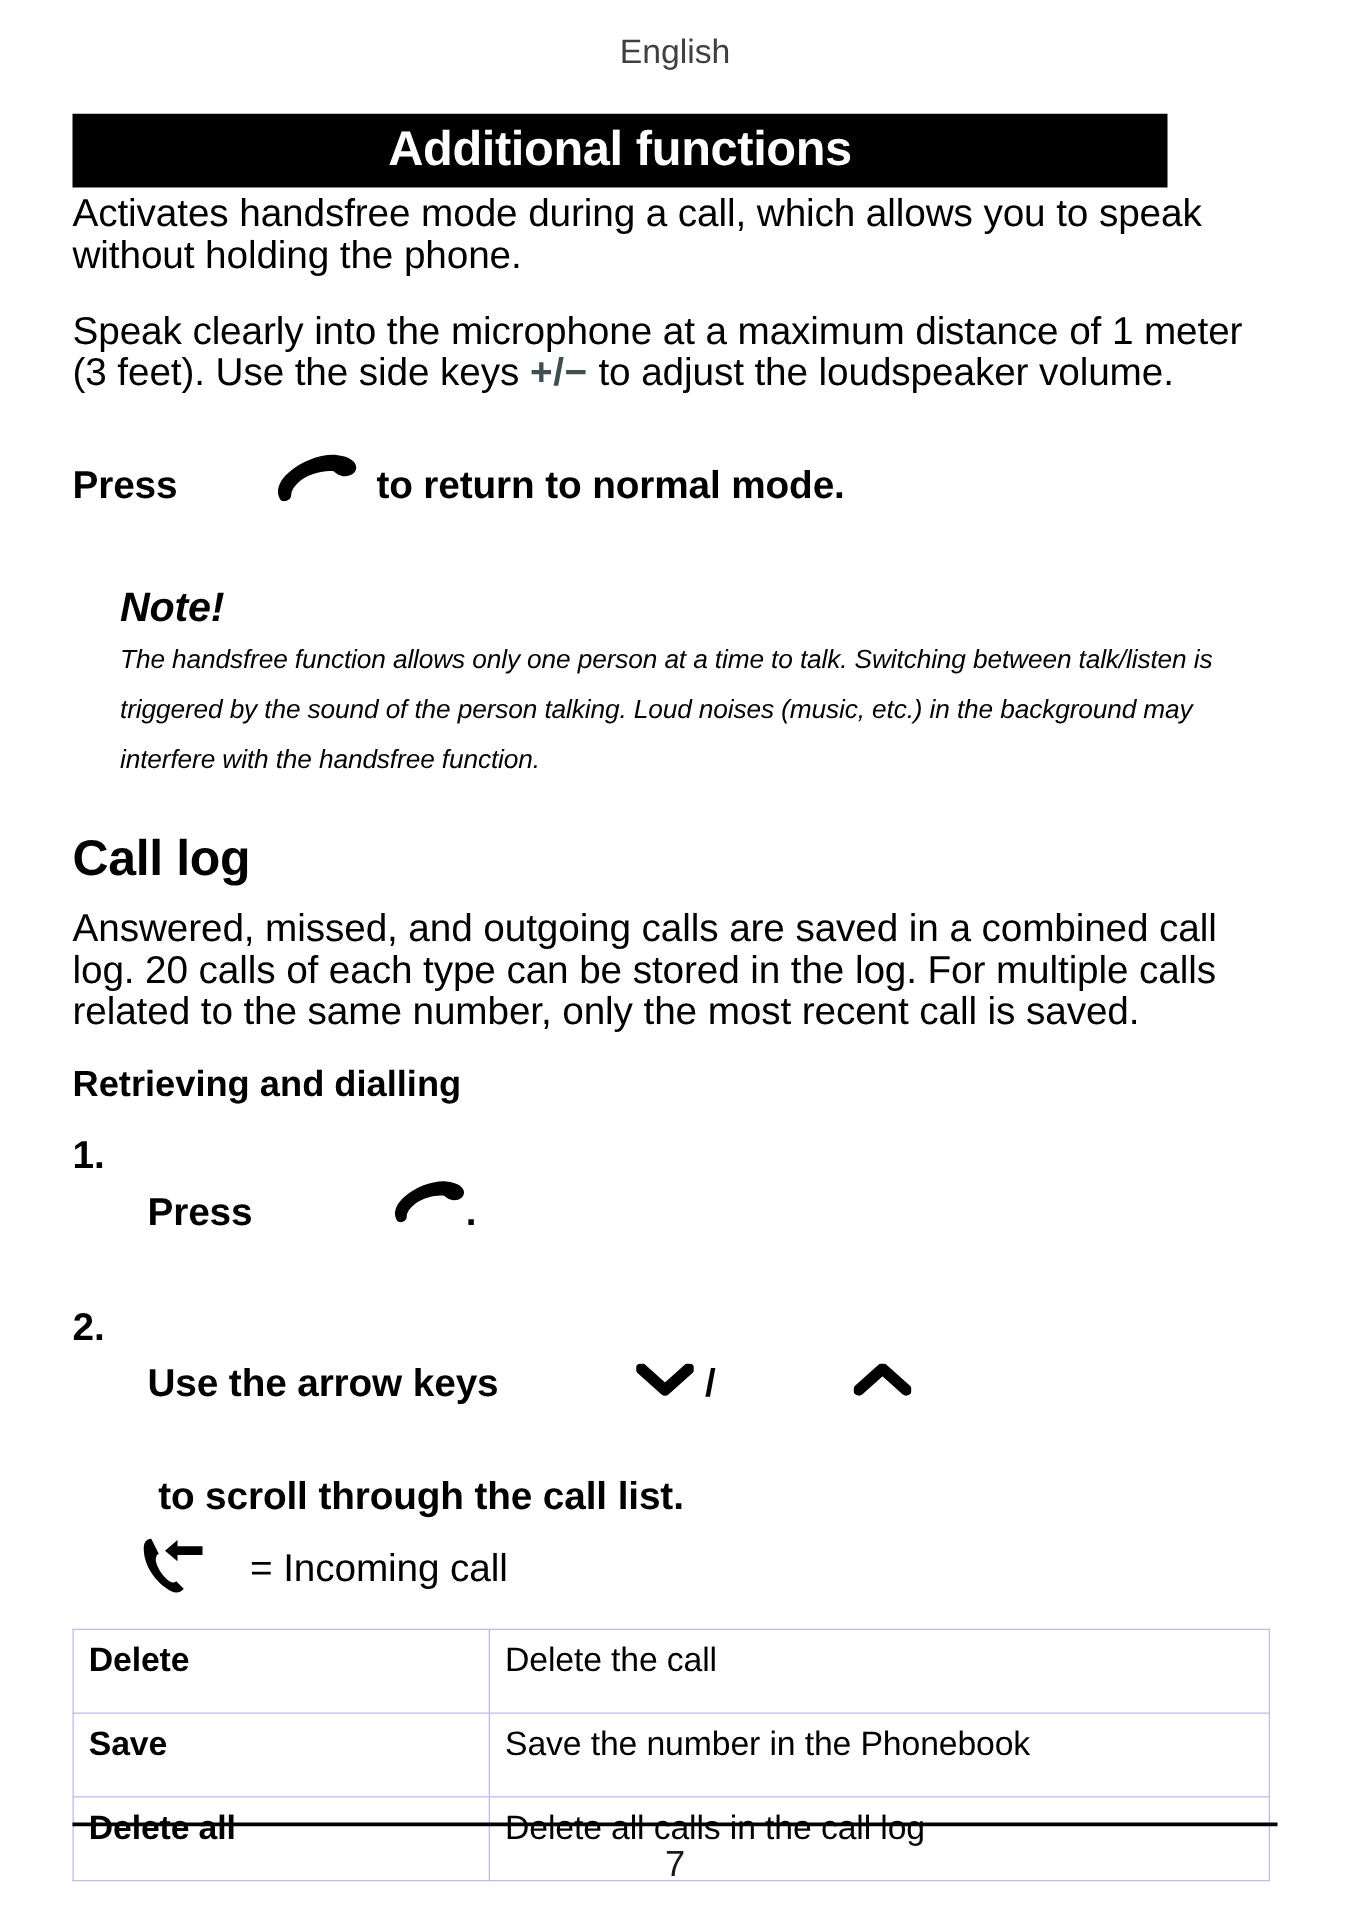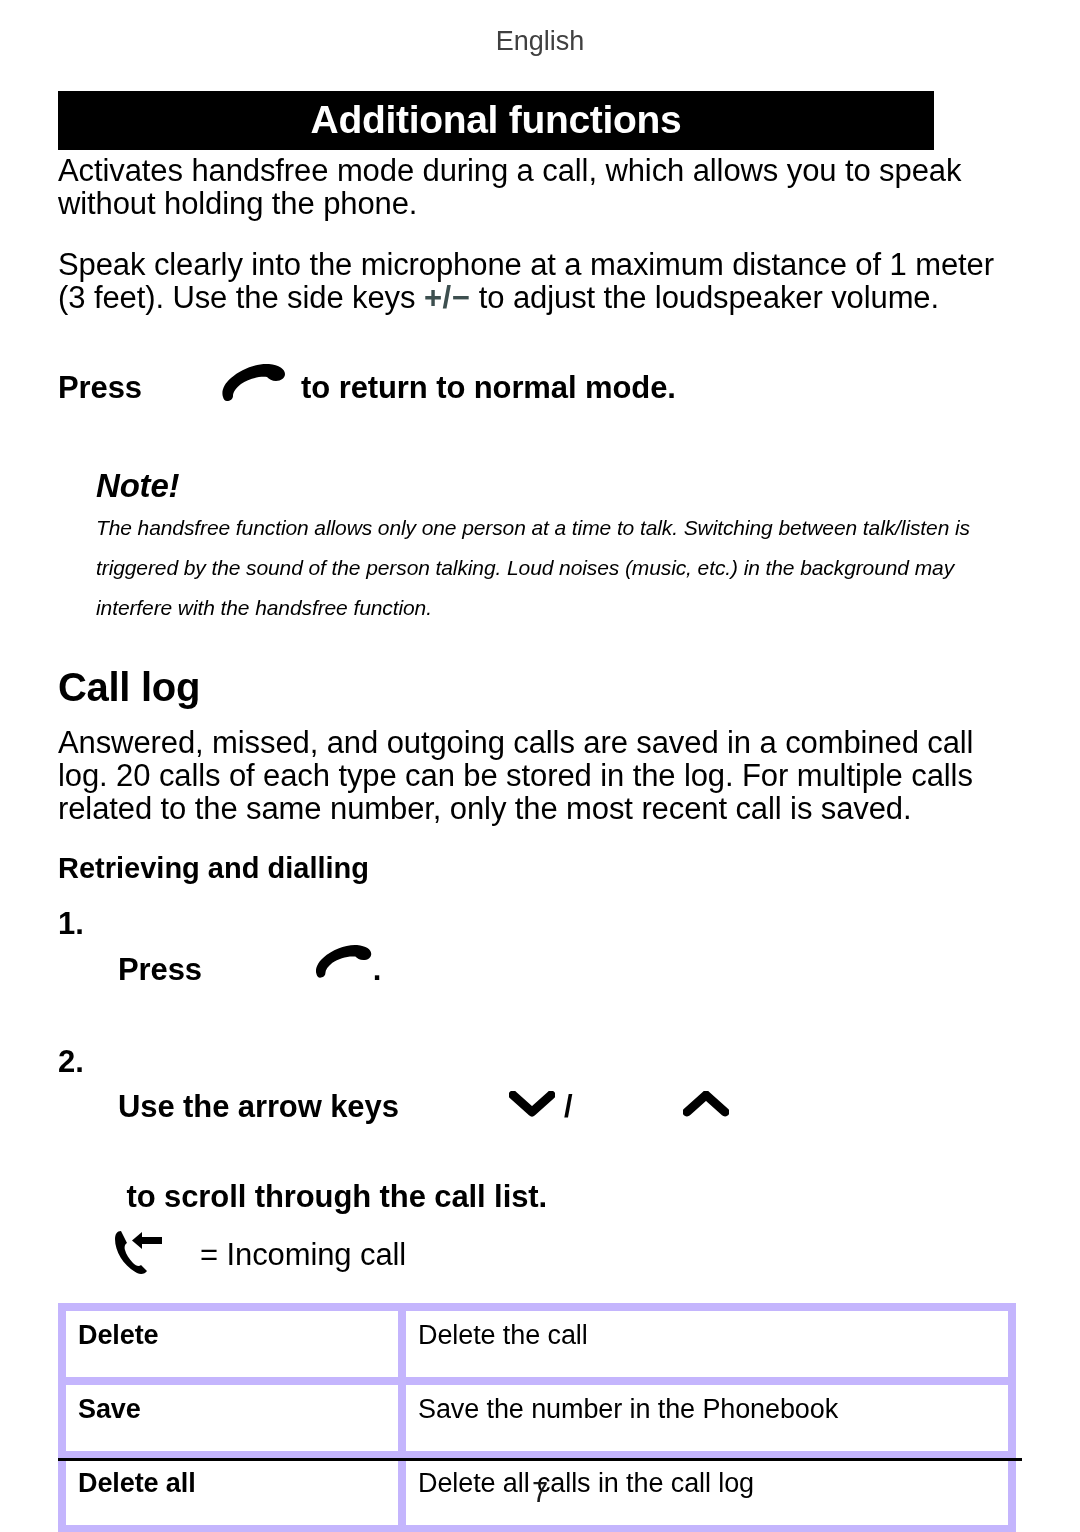--- a/index.html
+++ b/index.html
@@ -200,21 +200,21 @@
   
   table.settings {
     position: absolute;
     left: 58px;
     top: 1303px;
     width: 958px;
     border-collapse: collapse;
     table-layout: fixed;
   }
   table.settings td {
-    border: 8px solid #c4b5fd;
+    border: 1px solid #c4b5fd;
     height: 44px;
     padding: 2px 10px 20px 12px;
     font-size: 27px;
     line-height: 34px;
     vertical-align: middle;
     letter-spacing: -0.1px;
   }
   table.settings td.key {
     width: 310px;
     font-weight: bold;

